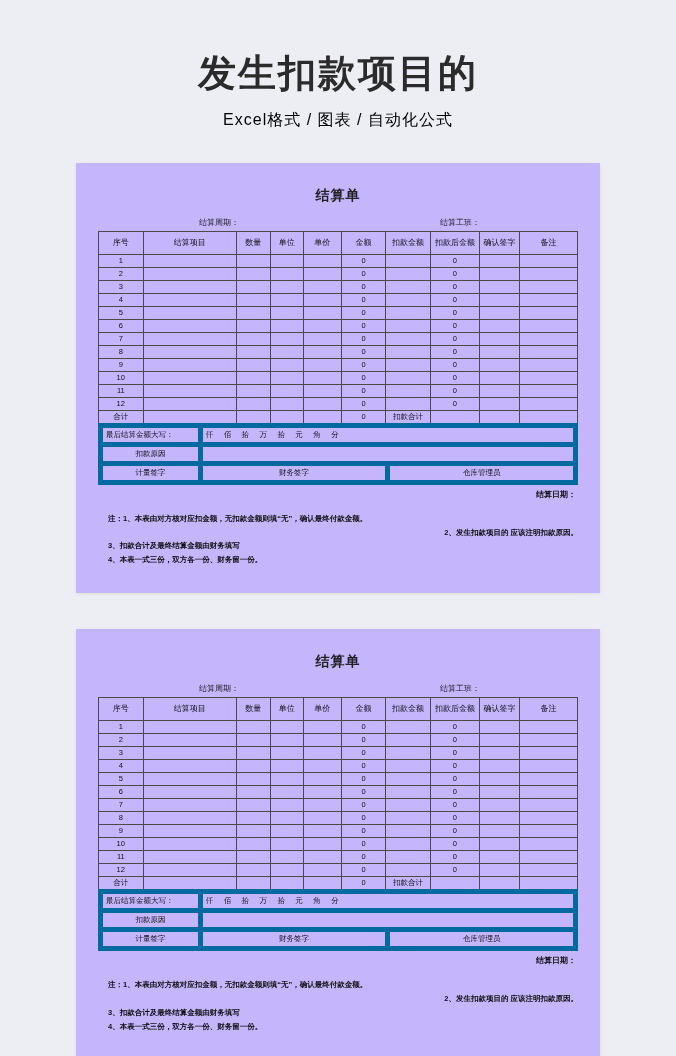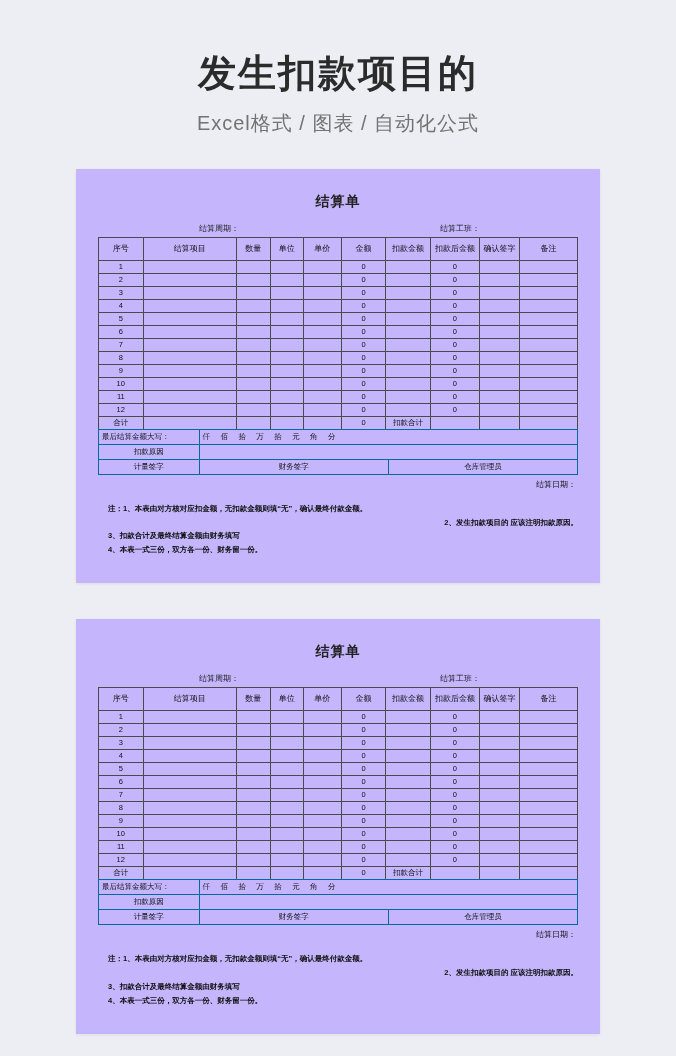--- a/index.html
+++ b/index.html
@@ -21,22 +21,22 @@
   }
   .main-title {
     font-size: 38px;
     font-weight: bold;
     color: #2b2b2b;
     letter-spacing: 2px;
     margin: 0 0 14px 0;
     line-height: 1.15;
   }
   .sub-title {
-    font-size: 20px;
-    color: #737373;
+    font-size: 16px;
+    color: #000000;
     letter-spacing: 1px;
     margin: 0;
     font-weight: normal;
   }
 
   .sheet {
     width: 524px;
     margin: 0 auto;
     background: #c4b5fd;
     box-shadow: 0 1px 3px rgba(0,0,0,0.07);
@@ -100,21 +100,21 @@
   .total-label { font-weight: normal; }
   .ded-total { font-size: 7px; }
 
   table.lower {
     width: 100%;
     border-collapse: collapse;
     table-layout: fixed;
     margin-top: -1px;
   }
   table.lower td {
-    border: 1px solid #0369a1;
+    border: 5px solid #0369a1;
     font-size: 7.5px;
     color: #111;
     padding: 0 3px;
     height: 14px;
     line-height: 14px;
   }
   .cap-row td { height: 15px; }
   .cap-label { width: 21%; }
   .cap-digits { letter-spacing: 0; }
   .cap-digits span { display: inline-block; }
@@ -124,20 +124,21 @@
   .sign-c1 { width: 21%; text-align: center; }
   .sign-c2 { width: 37%; text-align: center; }
   .sign-c3 { width: 42%; text-align: center; }
 
   .date-row {
     text-align: right;
     font-size: 8px;
     color: #111;
     margin-top: 4px;
     padding-right: 2px;
+    font-weight: bold;
   }
 
   .notes {
     margin-top: 12px;
     font-size: 7.5px;
     color: #111;
     line-height: 1.85;
     padding-left: 10px;
   }
   .notes div { white-space: pre; font-weight: bold; }

